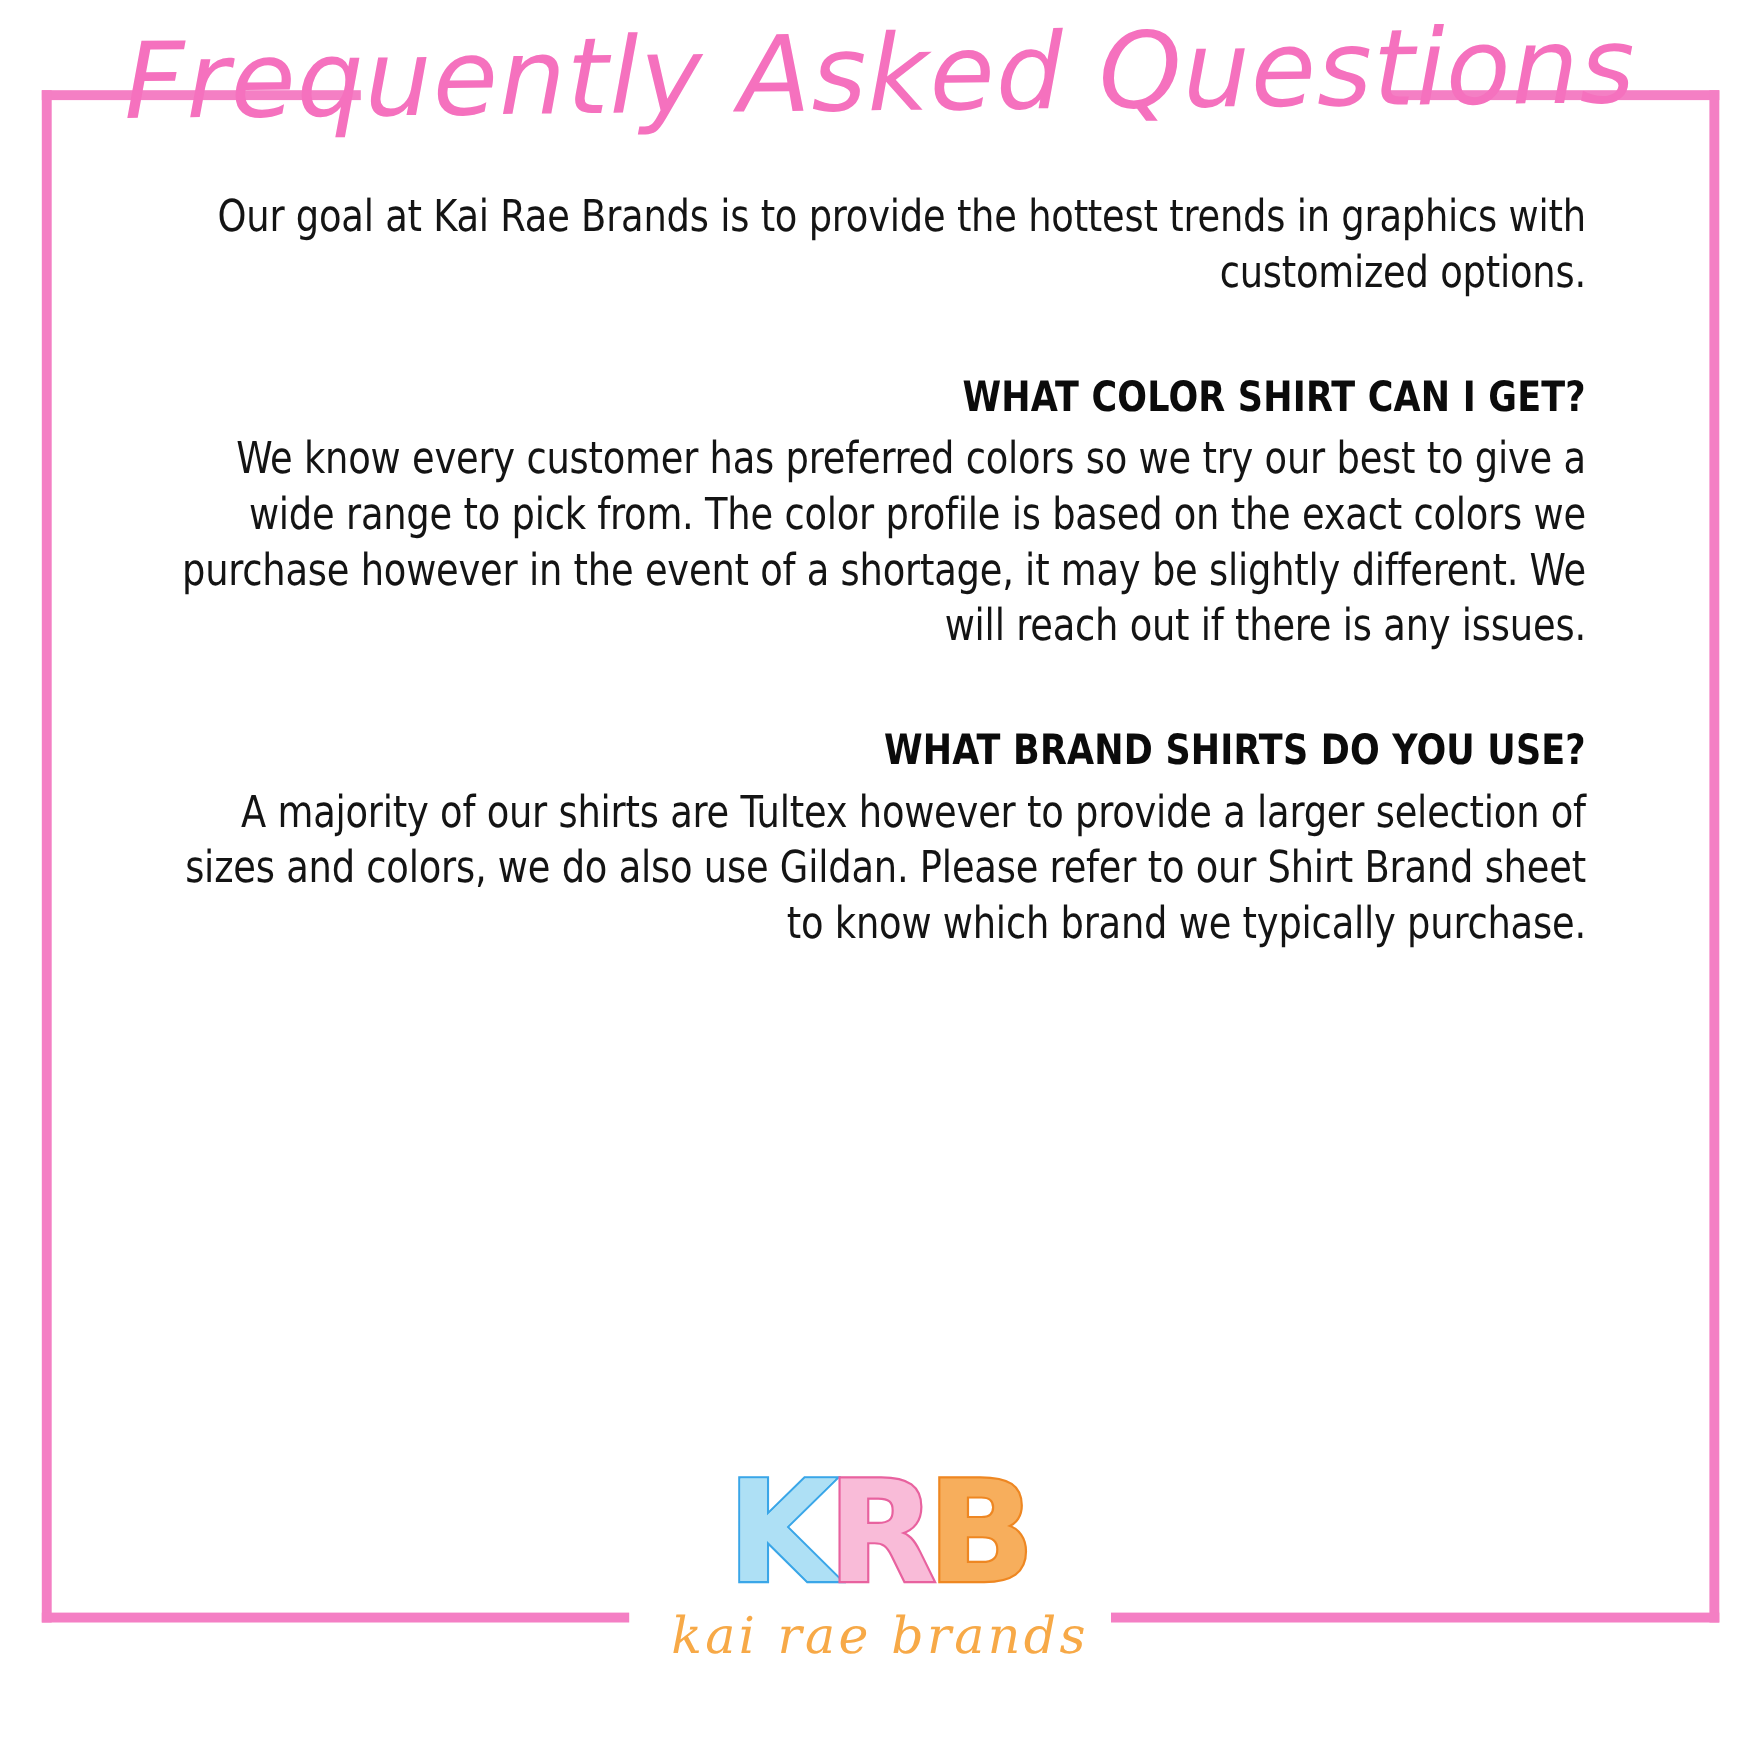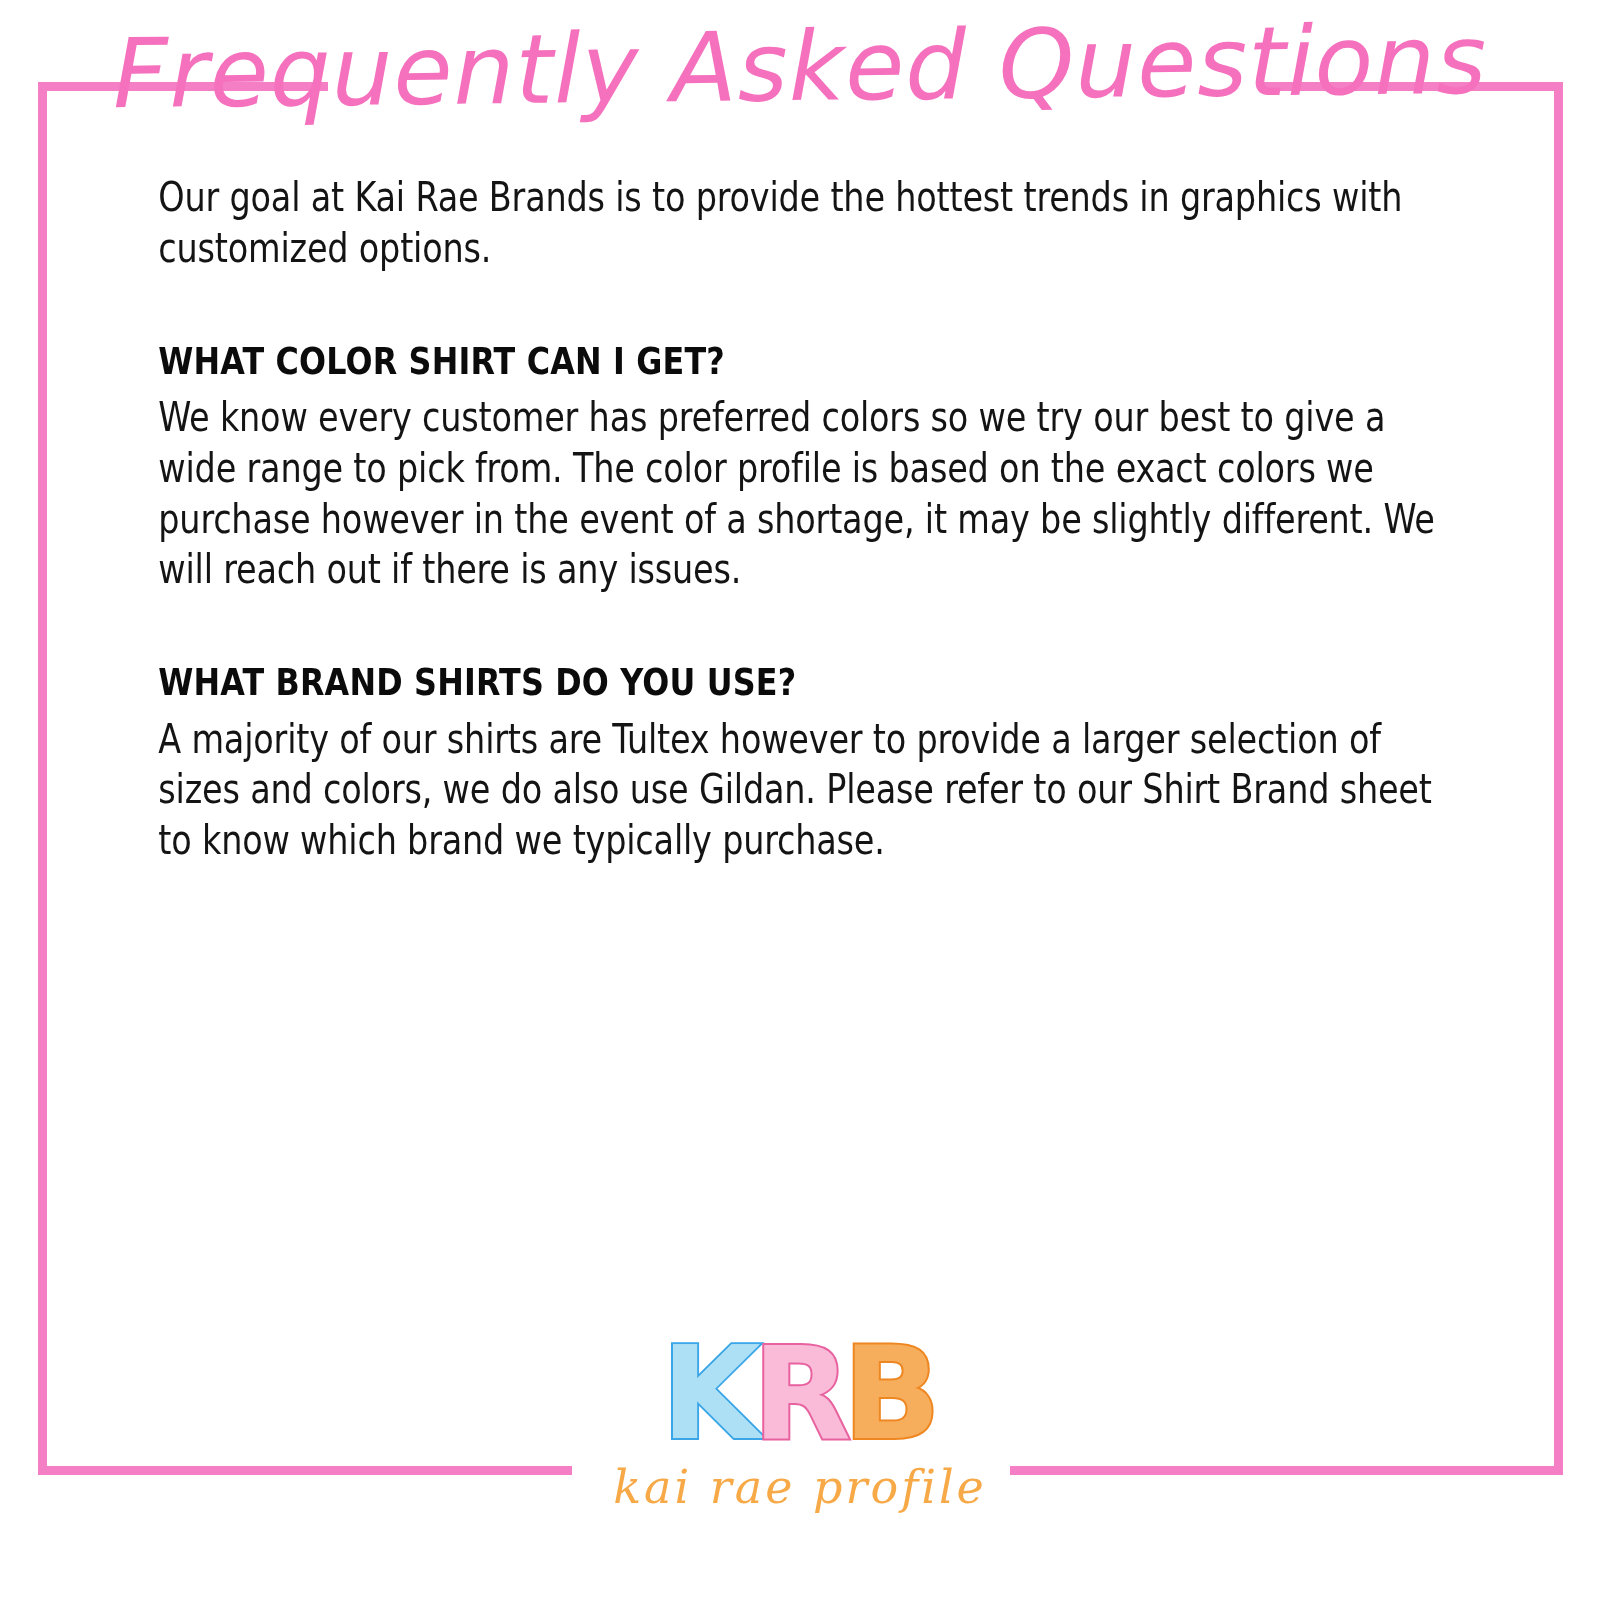--- a/index.html
+++ b/index.html
@@ -45,21 +45,21 @@
     transform: rotate(-0.6deg);
     z-index: 5;
   }
 
   
   #faq-content {
     position: absolute;
     left: 110px;
     top: 172px;
     width: 1380px;
-    text-align: left;
+    text-align: right;
   }
 
   .intro-text,
   .answer-text {
     font-family: "DejaVu Sans Condensed", "Liberation Sans Narrow", "Liberation Sans", sans-serif;
     font-size: 40px;
     font-weight: 400;
     color: #141414;
     line-height: 1.27;
     margin: 0;
@@ -157,14 +157,14 @@
   </div>
 
 
 
 </div>
 
 <div id="logo">
   <div id="logo-letters">
     <span class="krb-k">K</span><span class="krb-r">R</span><span class="krb-b">B</span>
   </div>
-  <div id="logo-wordmark">kai rae profile</div>
+  <div id="logo-wordmark">kai rae brands</div>
 </div>
 
 </body></html>

